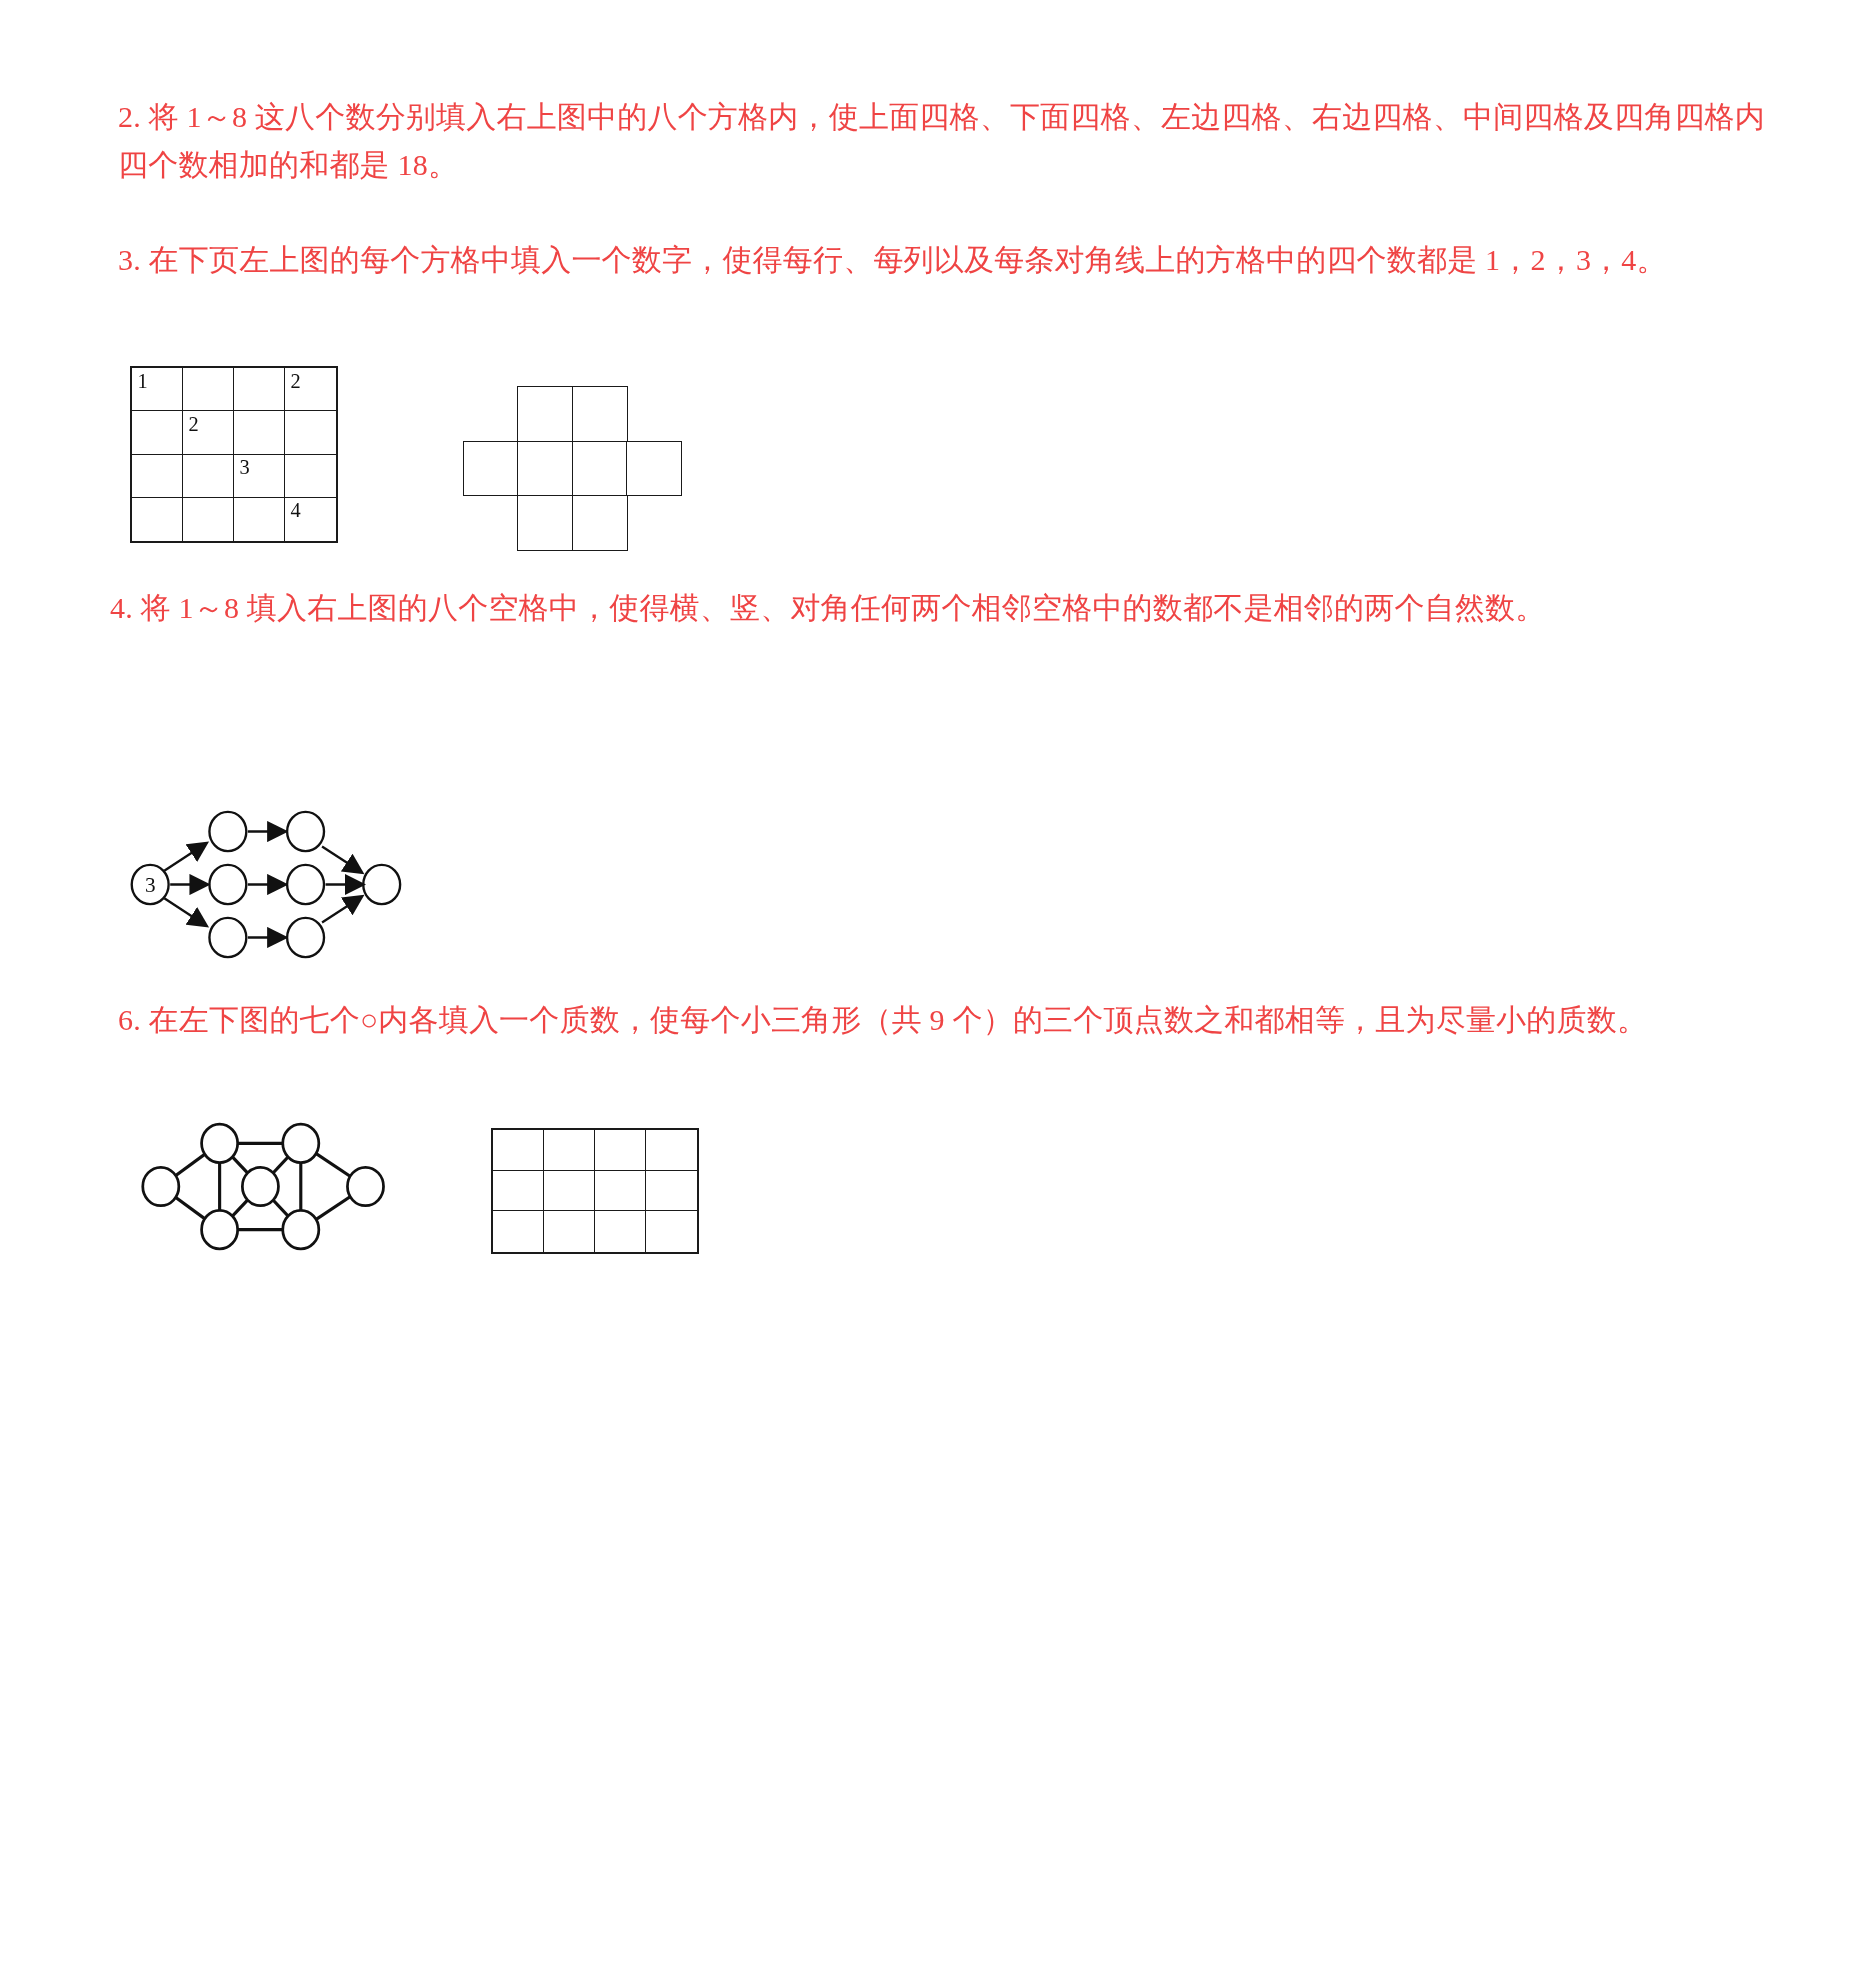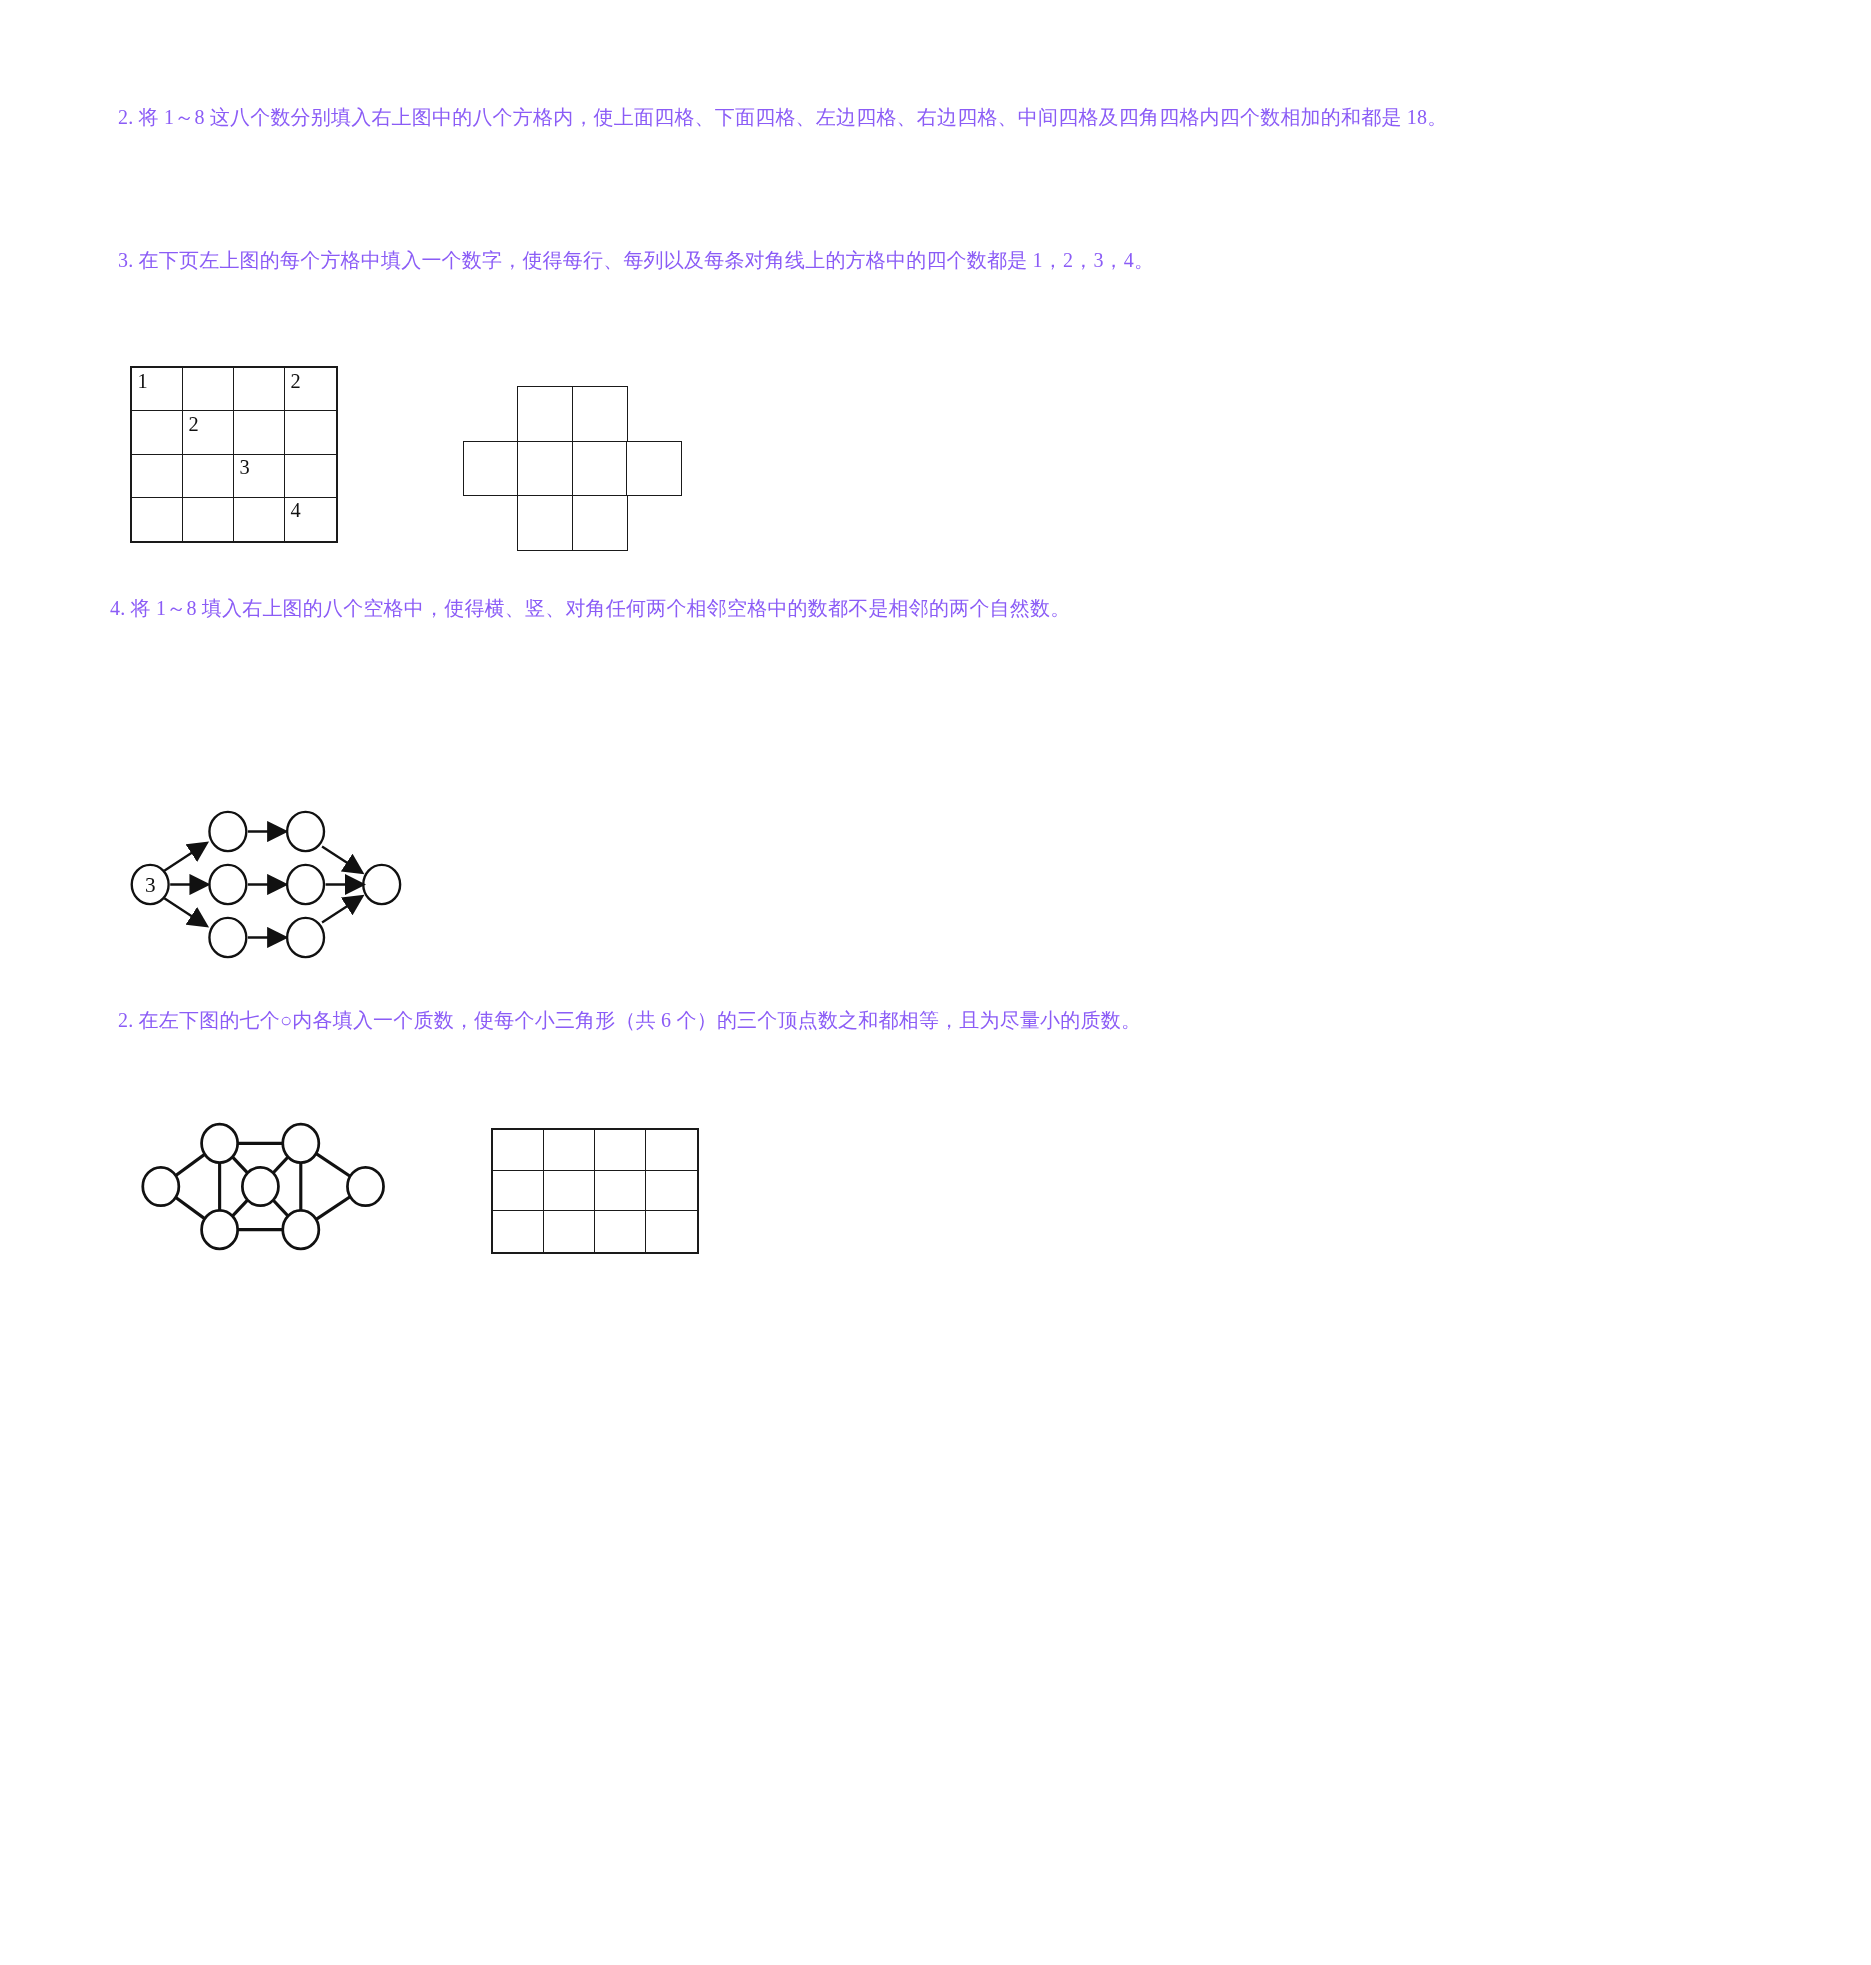--- a/index.html
+++ b/index.html
@@ -14,26 +14,26 @@
     width:1872px;
     height:2647px;
     background:#ffffff;
     margin:0 auto;
     overflow:hidden;
     box-sizing:border-box;
   }
   
   .para{
     position:absolute;
-    font-size:20px;
+    font-size:30px;
     line-height:48px;
     letter-spacing:0.2px;
     text-align:justify;
     text-justify:inter-ideograph;
-    color:#8b5cf6;
+    color:#ef4444;
     font-family:"Liberation Serif","DejaVu Serif",serif;
   }
   
   .fig{position:absolute;}
 
   
   .grid4{
     position:absolute;
     border:2px solid #1a1a1a;
     display:grid;
@@ -216,21 +216,21 @@
       <line x1="331" y1="80" x2="422" y2="80" stroke="#111" stroke-width="6" marker-end="url(#ah)"></line>
       <line x1="331" y1="215" x2="422" y2="215" stroke="#111" stroke-width="6" marker-end="url(#ah)"></line>
       <line x1="331" y1="350" x2="422" y2="350" stroke="#111" stroke-width="6" marker-end="url(#ah)"></line>
 
       <line x1="520" y1="118" x2="618" y2="182" stroke="#111" stroke-width="6" marker-end="url(#ah)"></line>
       <line x1="529" y1="215" x2="620" y2="215" stroke="#111" stroke-width="6" marker-end="url(#ah)"></line>
       <line x1="520" y1="312" x2="618" y2="248" stroke="#111" stroke-width="6" marker-end="url(#ah)"></line>
     </svg>
   </div>
 
-  <div class="para" style="left:118px; top:996px; width:1647px;">2. 在左下图的七个○内各填入一个质数，使每个小三角形（共 6 个）的三个顶点数之和都相等，且为尽量小的质数。</div>
+  <div class="para" style="left:118px; top:996px; width:1647px;">6. 在左下图的七个○内各填入一个质数，使每个小三角形（共 9 个）的三个顶点数之和都相等，且为尽量小的质数。</div>
 
   <div class="fig" style="left:130px; top:1112px;">
     <svg width="271" height="149" viewBox="0 0 690 380">
 
       <line x1="228" y1="80" x2="435" y2="80" stroke="#111" stroke-width="8"></line>
       <line x1="228" y1="80" x2="228" y2="300" stroke="#111" stroke-width="8"></line>
       <line x1="435" y1="80" x2="435" y2="300" stroke="#111" stroke-width="8"></line>
       <line x1="228" y1="300" x2="435" y2="300" stroke="#111" stroke-width="8"></line>
 
       <line x1="228" y1="80" x2="78" y2="190" stroke="#111" stroke-width="8"></line>

